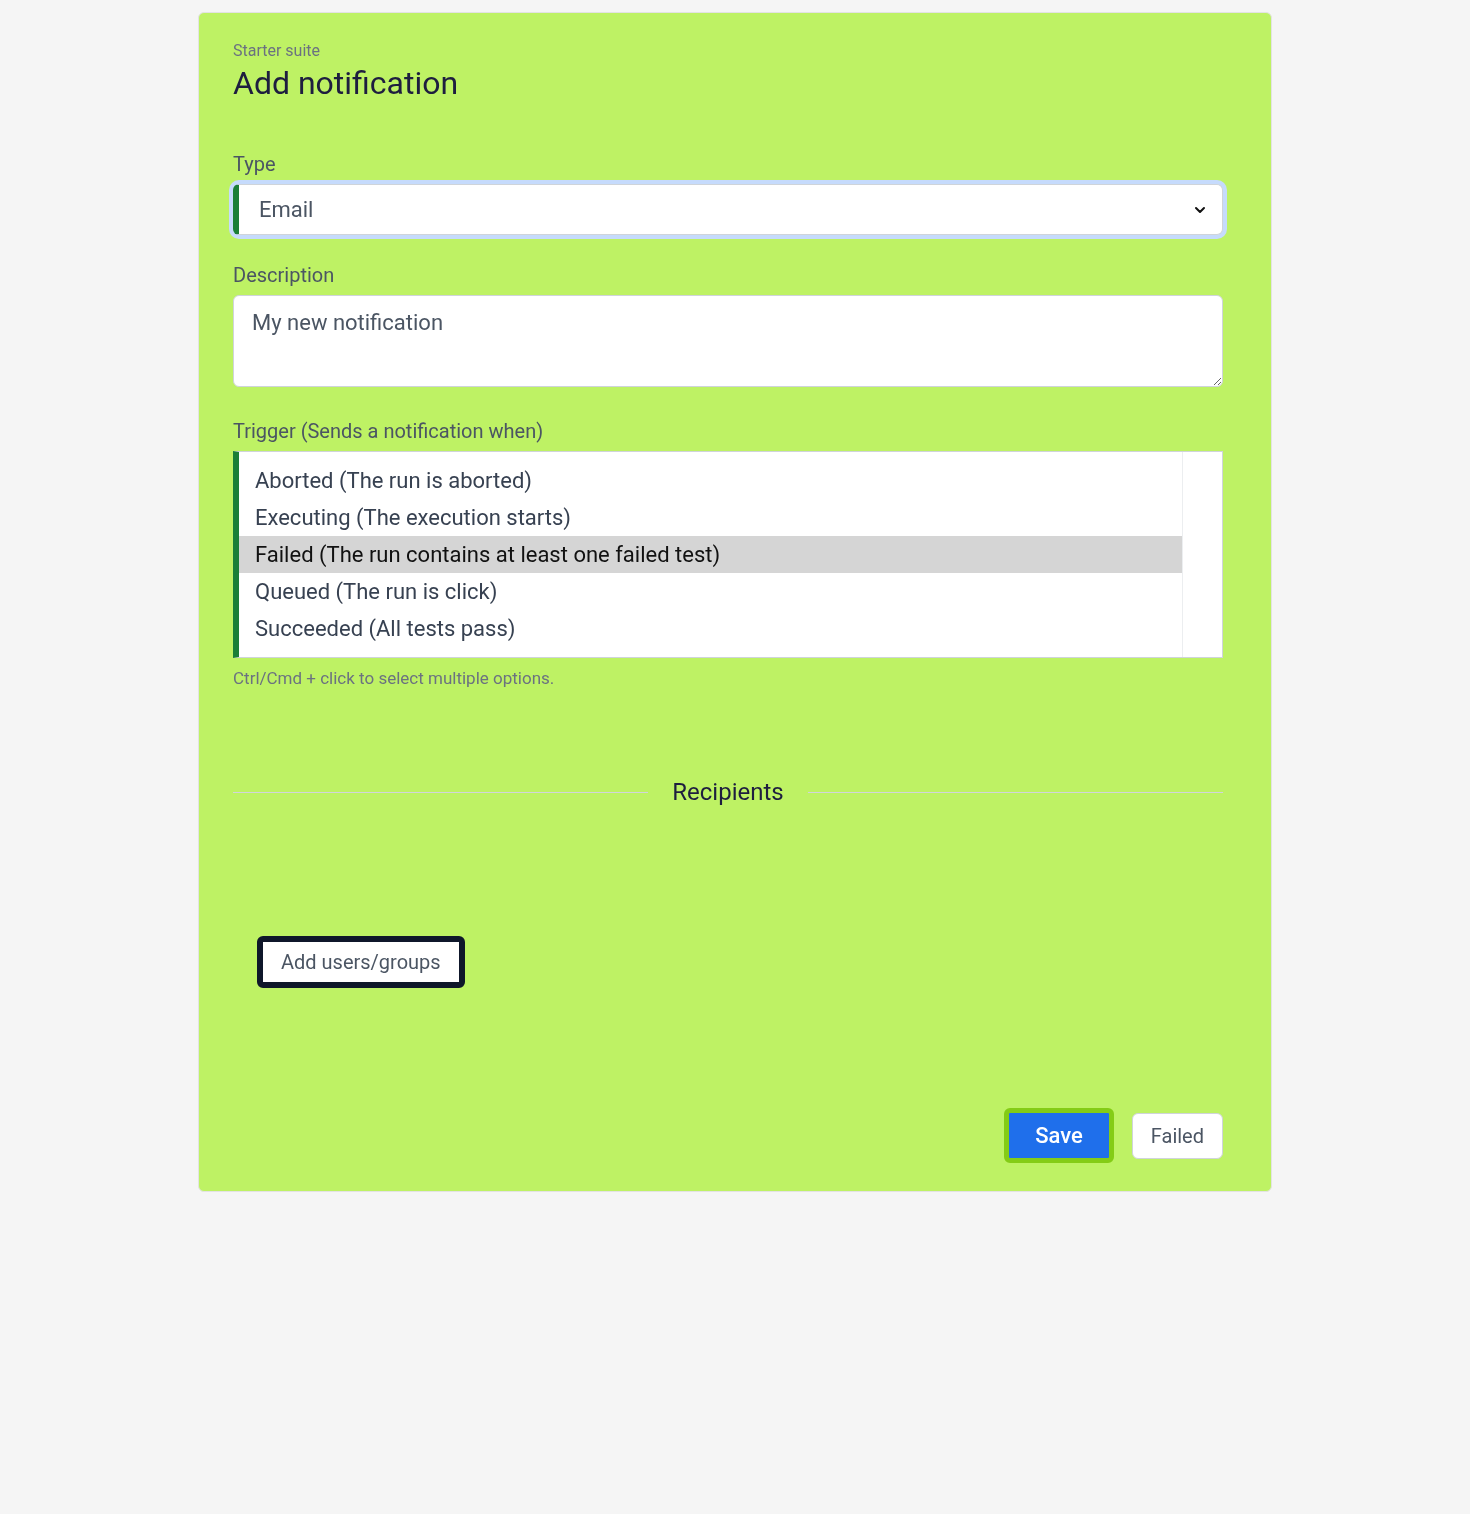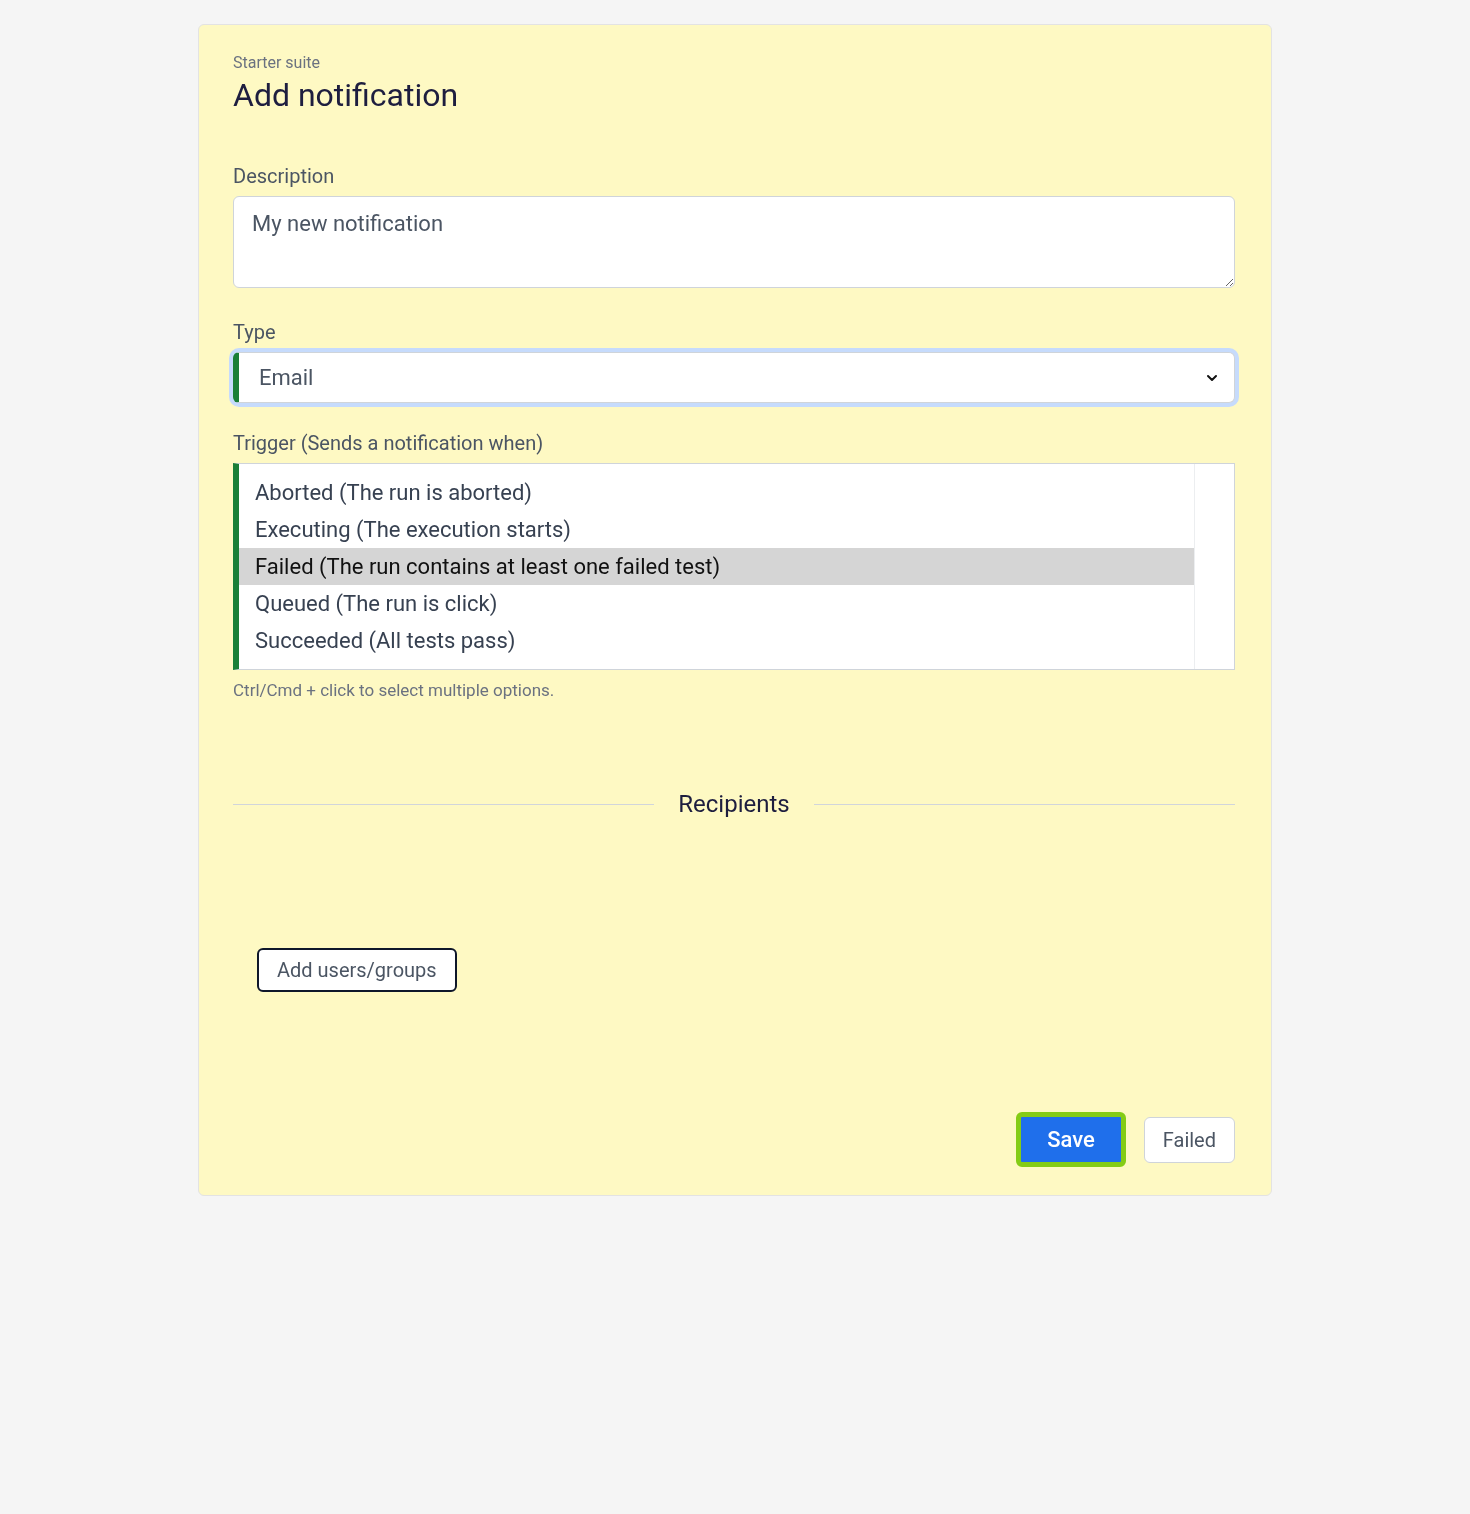--- a/index.html
+++ b/index.html
@@ -6,26 +6,26 @@
       box-sizing: border-box;
       margin: 0;
       padding: 0;
     }
     body {
       font-family: -apple-system, BlinkMacSystemFont, "Segoe UI", Roboto, Helvetica, Arial, sans-serif;
       background: #f5f5f5;
       padding: 8px;
     }
     .card {
-      background: #fef9c3;
+      background: #bef264;
       border: 1px solid #e3e3e3;
       border-radius: 6px;
-      padding: 28px 36px 28px 34px;
+      padding: 28px 48px 28px 34px;
       max-width: 1074px;
-      margin: 16px auto;
+      margin: 4px auto;
     }
     .breadcrumb {
       color: #6b7280;
       font-size: 16px;
       margin-bottom: 4px;
     }
     .page-title {
       color: #1e1e3f;
       font-size: 32px;
       font-weight: 400;
@@ -138,21 +138,21 @@
     }
     .btn {
       font-size: 20px;
       padding: 8px 18px;
       border-radius: 6px;
       cursor: pointer;
       font-family: inherit;
     }
     .btn-outline {
       background: #fff;
-      border: 2px solid #0f172a;
+      border: 6px solid #0f172a;
       color: #4b5563;
     }
     .btn-primary {
       background: #1f6feb;
       border: 5px solid #84cc16;
       color: #fff;
       font-size: 22px;
       padding: 10px 26px;
       font-weight: 500;
     }
@@ -170,38 +170,38 @@
       align-items: center;
     }
   </style>
 </head>
 <body>
 
 <div class="card">
 
   <div class="breadcrumb">Starter suite</div>
   <h1 class="page-title">Add notification</h1>
-
-  <div class="form-group">
-    <label class="form-label">Description</label>
-    <textarea class="textarea-input" style="">My new notification</textarea>
-  </div>
 
   <div class="form-group">
     <label class="form-label">Type</label>
     <div class="select-wrapper">
       <select class="select-input">
         <option>Email</option>
       </select>
       <span class="chev">
         <svg width="16" height="16" viewBox="0 0 24 24" fill="none" stroke="currentColor" stroke-width="3" stroke-linecap="round" stroke-linejoin="round">
           <polyline points="6 9 12 15 18 9"></polyline>
         </svg>
       </span>
     </div>
+  </div>
+
+  <div class="form-group">
+    <label class="form-label">Description</label>
+    <textarea class="textarea-input" style="">My new notification</textarea>
   </div>
 
   <div class="form-group" style="margin-bottom:10px;">
     <label class="form-label">Trigger (Sends a notification when)</label>
     <div class="multiselect">
       <div class="multiselect-inner">
         <div class="ms-option">Aborted (The run is aborted)</div>
         <div class="ms-option">Executing (The execution starts)</div>
         <div class="ms-option selected">Failed (The run contains at least one failed test)</div>
         <div class="ms-option">Queued (The run is click)</div>

